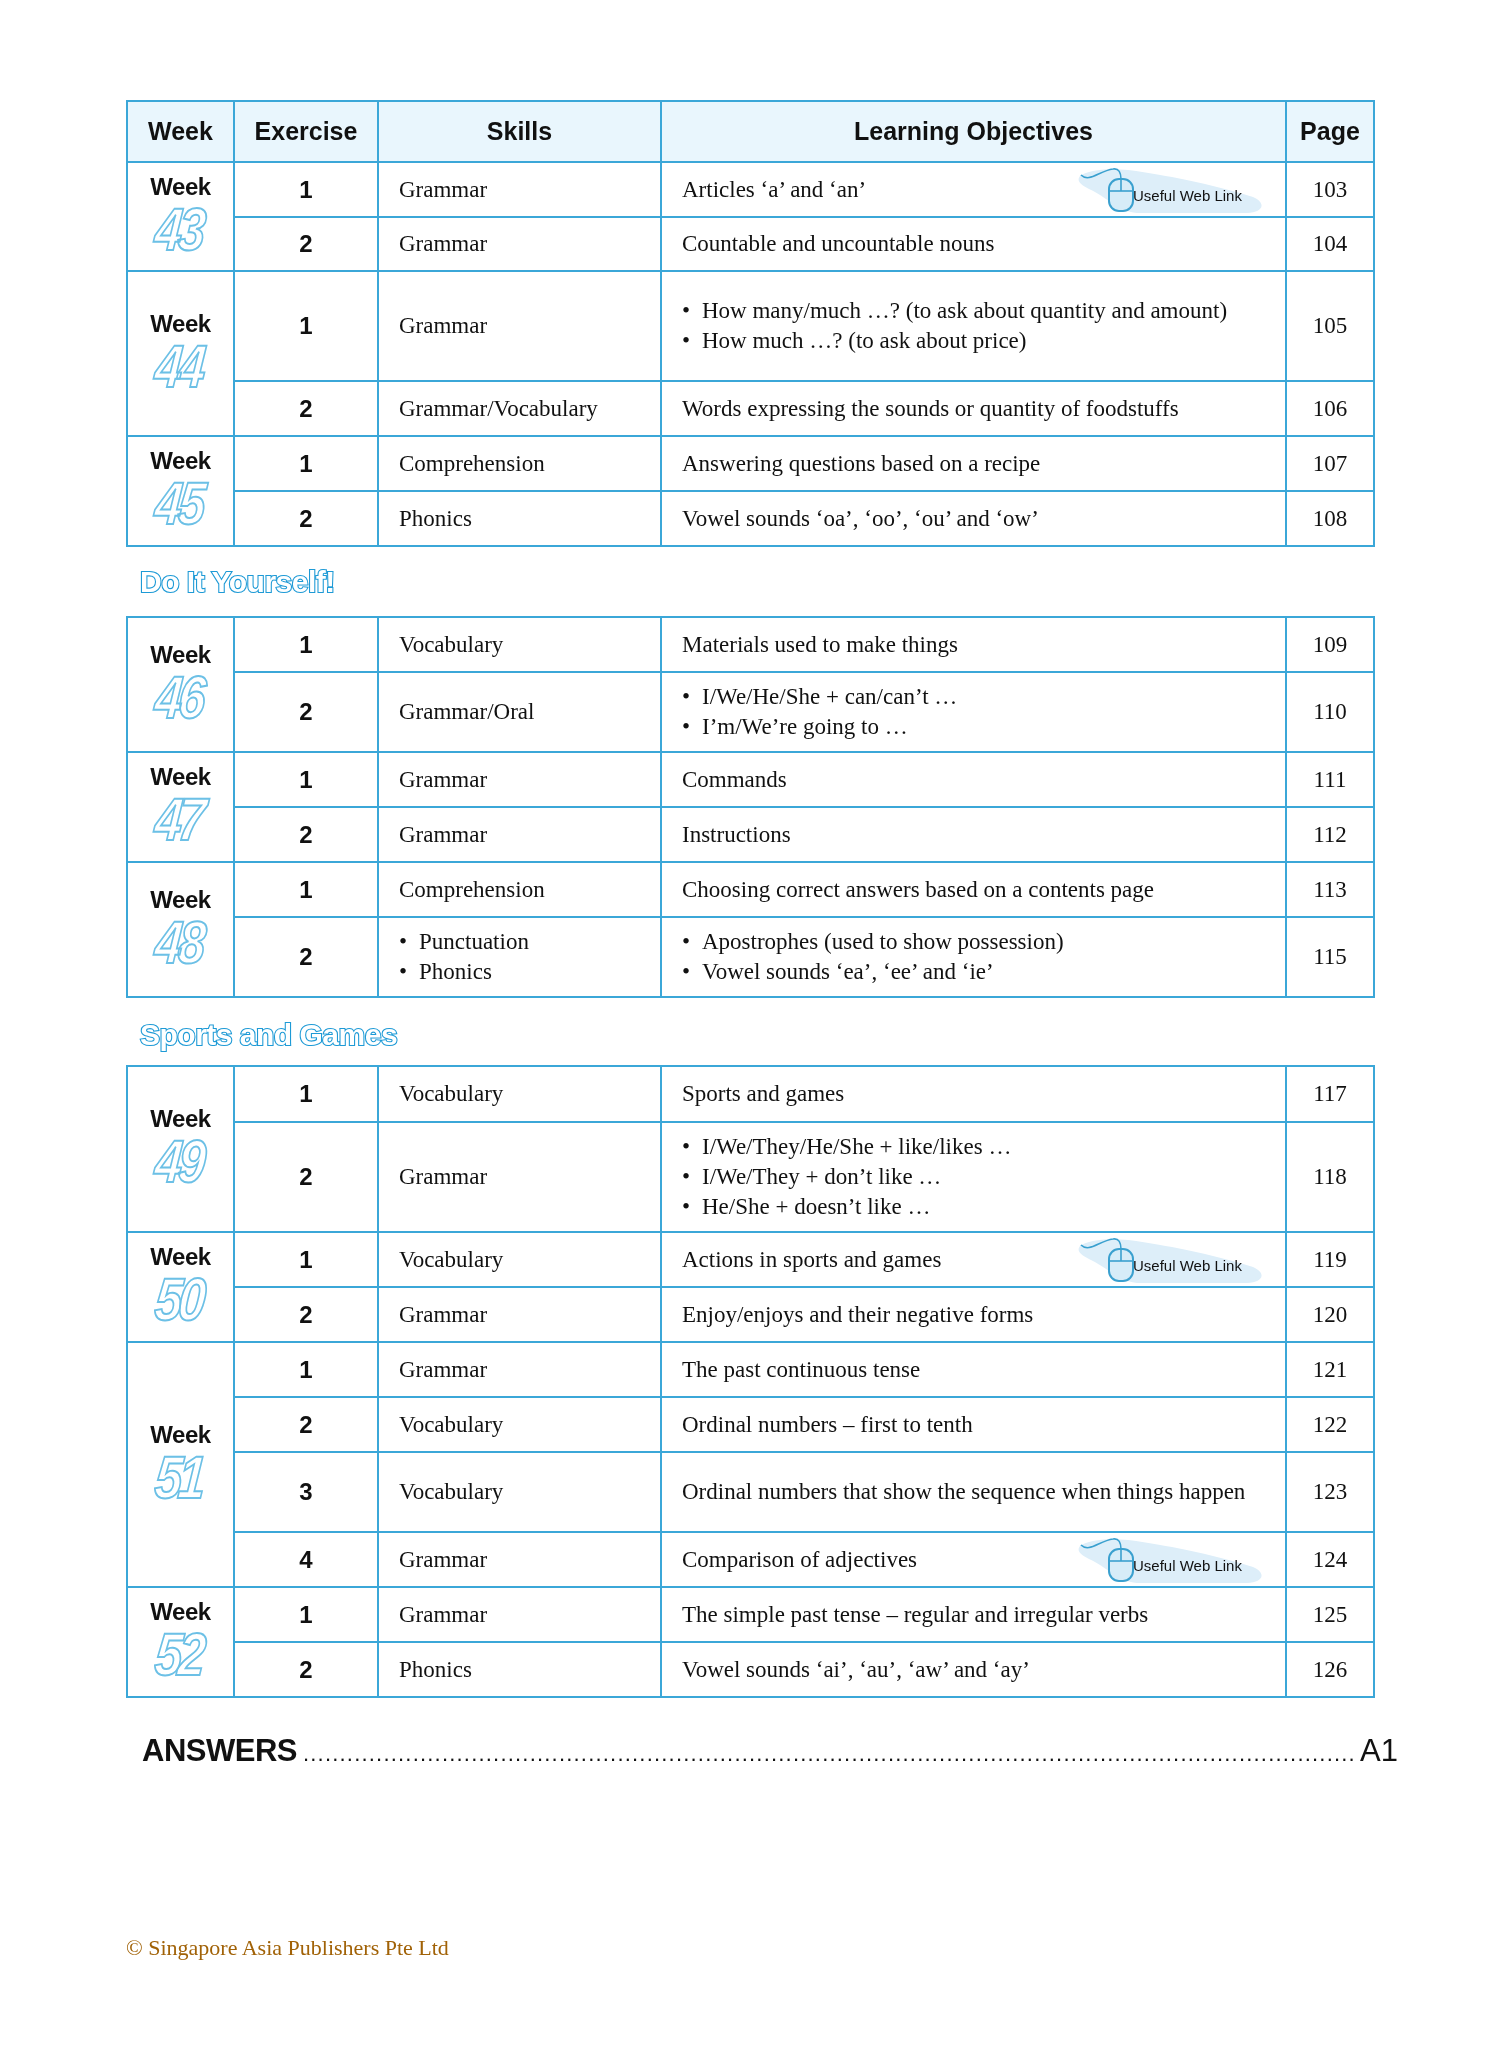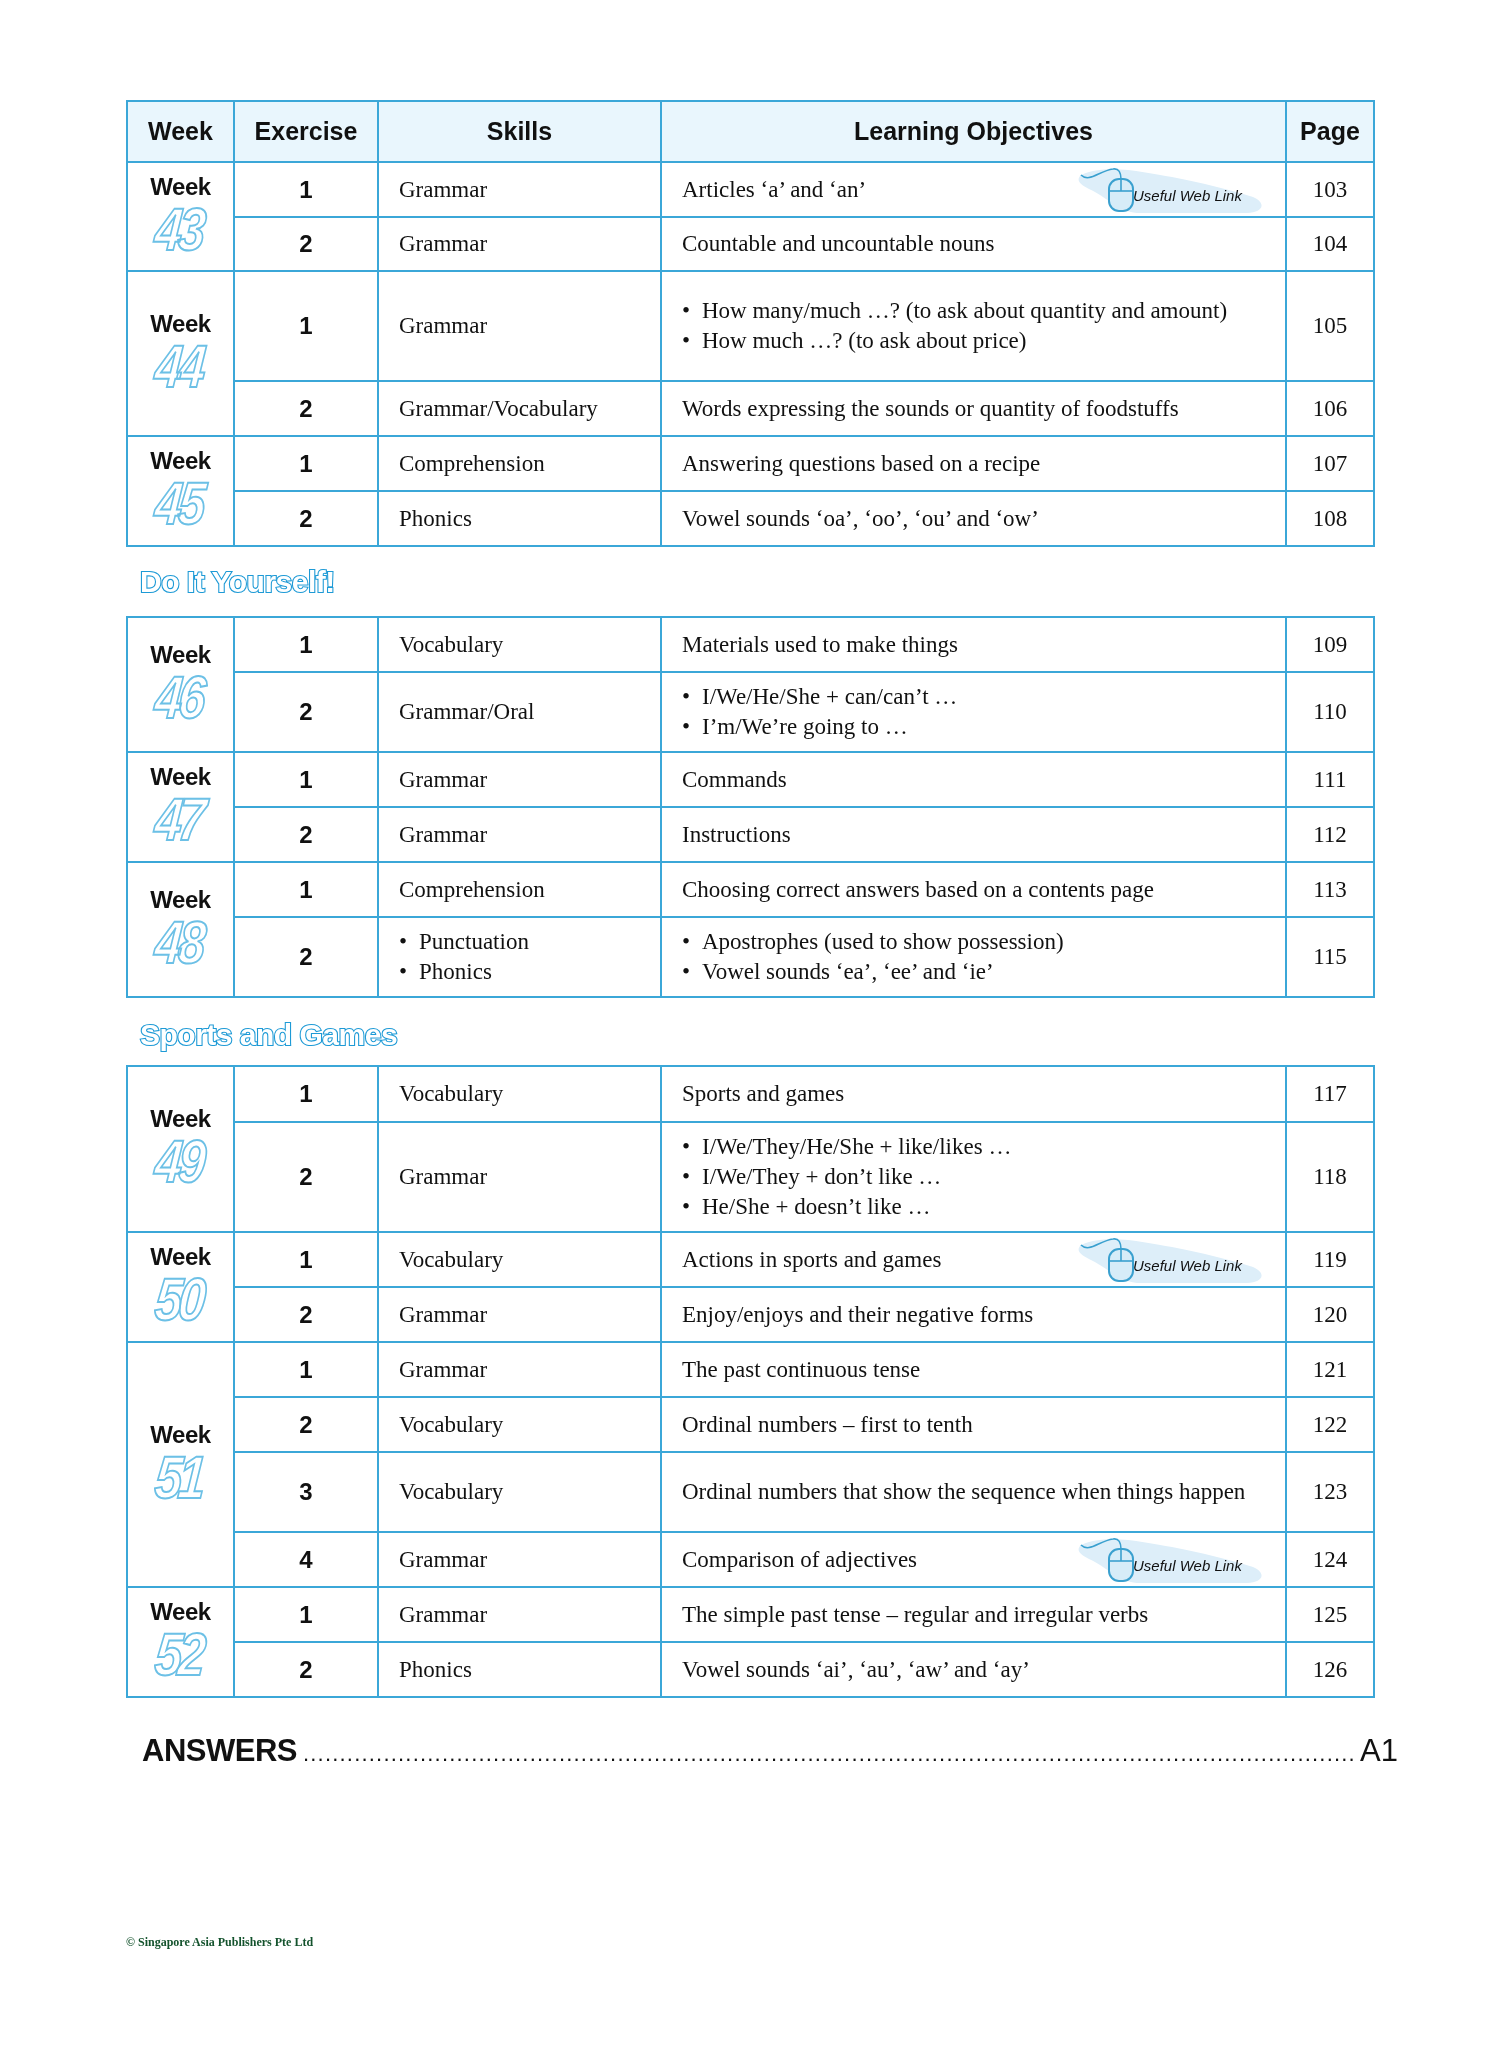--- a/index.html
+++ b/index.html
@@ -23,31 +23,31 @@
   td.skill-cell { font-size: 23px; padding-left: 20px; line-height: 30px; }
   td.obj-cell { font-size: 23px; padding-left: 20px; padding-right: 4px; line-height: 30px; position: relative; }
   td.page-cell { text-align: center; font-size: 23px; margin-top: 7px; }
 
   ul.bullets { list-style: none; }
   ul.bullets li { position: relative; padding-left: 20px; }
   ul.bullets li::before { content: "\2022"; position: absolute; left: 0; top: 0; }
 
   .weblink { position: absolute; right: 18px; top: 2px; width: 190px; height: 50px; pointer-events: auto; }
   .weblink .blob { position: absolute; left: 0; top: 2px; width: 190px; height: 46px; }
-  .weblink .wl-text { position: absolute; left: 56px; bottom: 4px; font-family: "Liberation Sans", sans-serif; font-style: italic; font-size: 15px; color: #111; white-space: nowrap; }
+  .weblink .wl-text { position: absolute; left: 56px; bottom: 4px; font-family: "Liberation Sans", sans-serif; font-size: 15px; color: #111; white-space: nowrap; }
   .weblink .mouse { position: absolute; left: 2px; top: 0px; width: 60px; height: 48px; }
 
   .section-heading { position: absolute; left: 140px; font-family: "Liberation Sans", sans-serif; font-weight: 900; font-size: 30px; color: #ffffff; -webkit-text-stroke: 2.2px #1d9ad6; letter-spacing: -0.5px; paint-order: stroke fill; text-shadow: 0 0 0 #1d9ad6; }
 
   .answers-line { position: absolute; left: 142px; top: 1733px; width: 1256px; display: flex; align-items: baseline; font-family: "Liberation Sans", sans-serif; font-size: 31px; color: #111; }
   .answers-label { font-weight: bold; letter-spacing: -0.5px; }
   .answers-dots { flex: 1; overflow: hidden; white-space: nowrap; margin: 0 6px; font-size: 22px; letter-spacing: 1.2px; }
   .answers-page { font-weight: normal; }
 
-  .footer { position: absolute; left: 126px; top: 1935px; font-family: "Liberation Serif", serif; font-size: 12px; color: #14532d; font-weight: bold; }
+  .footer { position: absolute; left: 126px; top: 1935px; font-family: "Liberation Serif", serif; font-size: 22px; color: #a16207; }
 </style>
 </head>
 <body>
 
 <table class="toc-table" style="top:100px;">
   <colgroup>
       <col class="col-week">
       <col class="col-ex">
       <col class="col-skill">
       <col class="col-obj">

